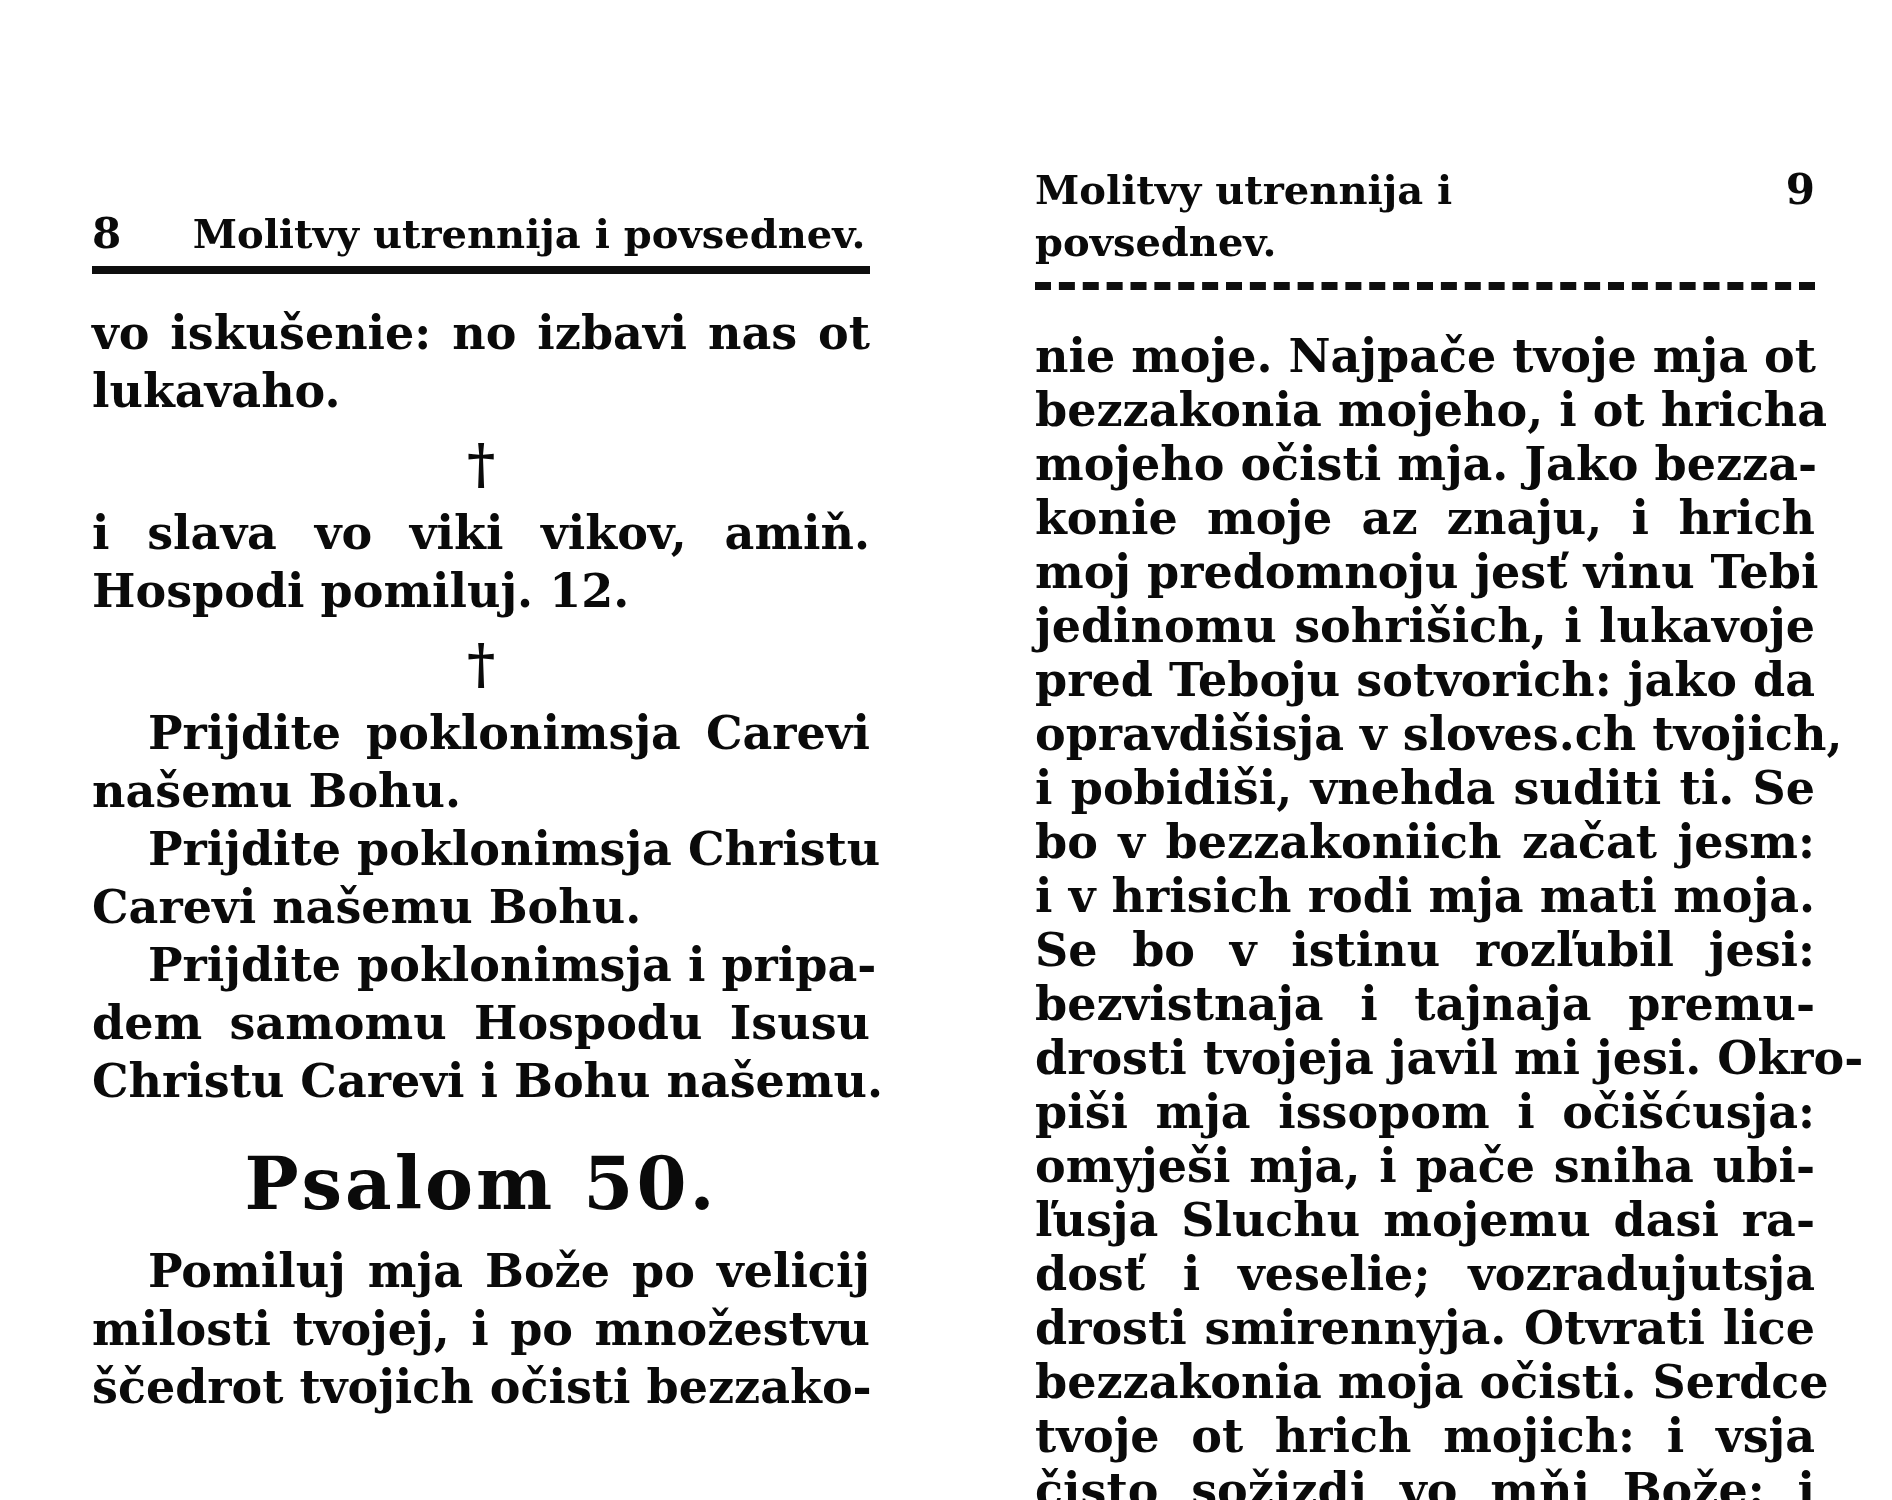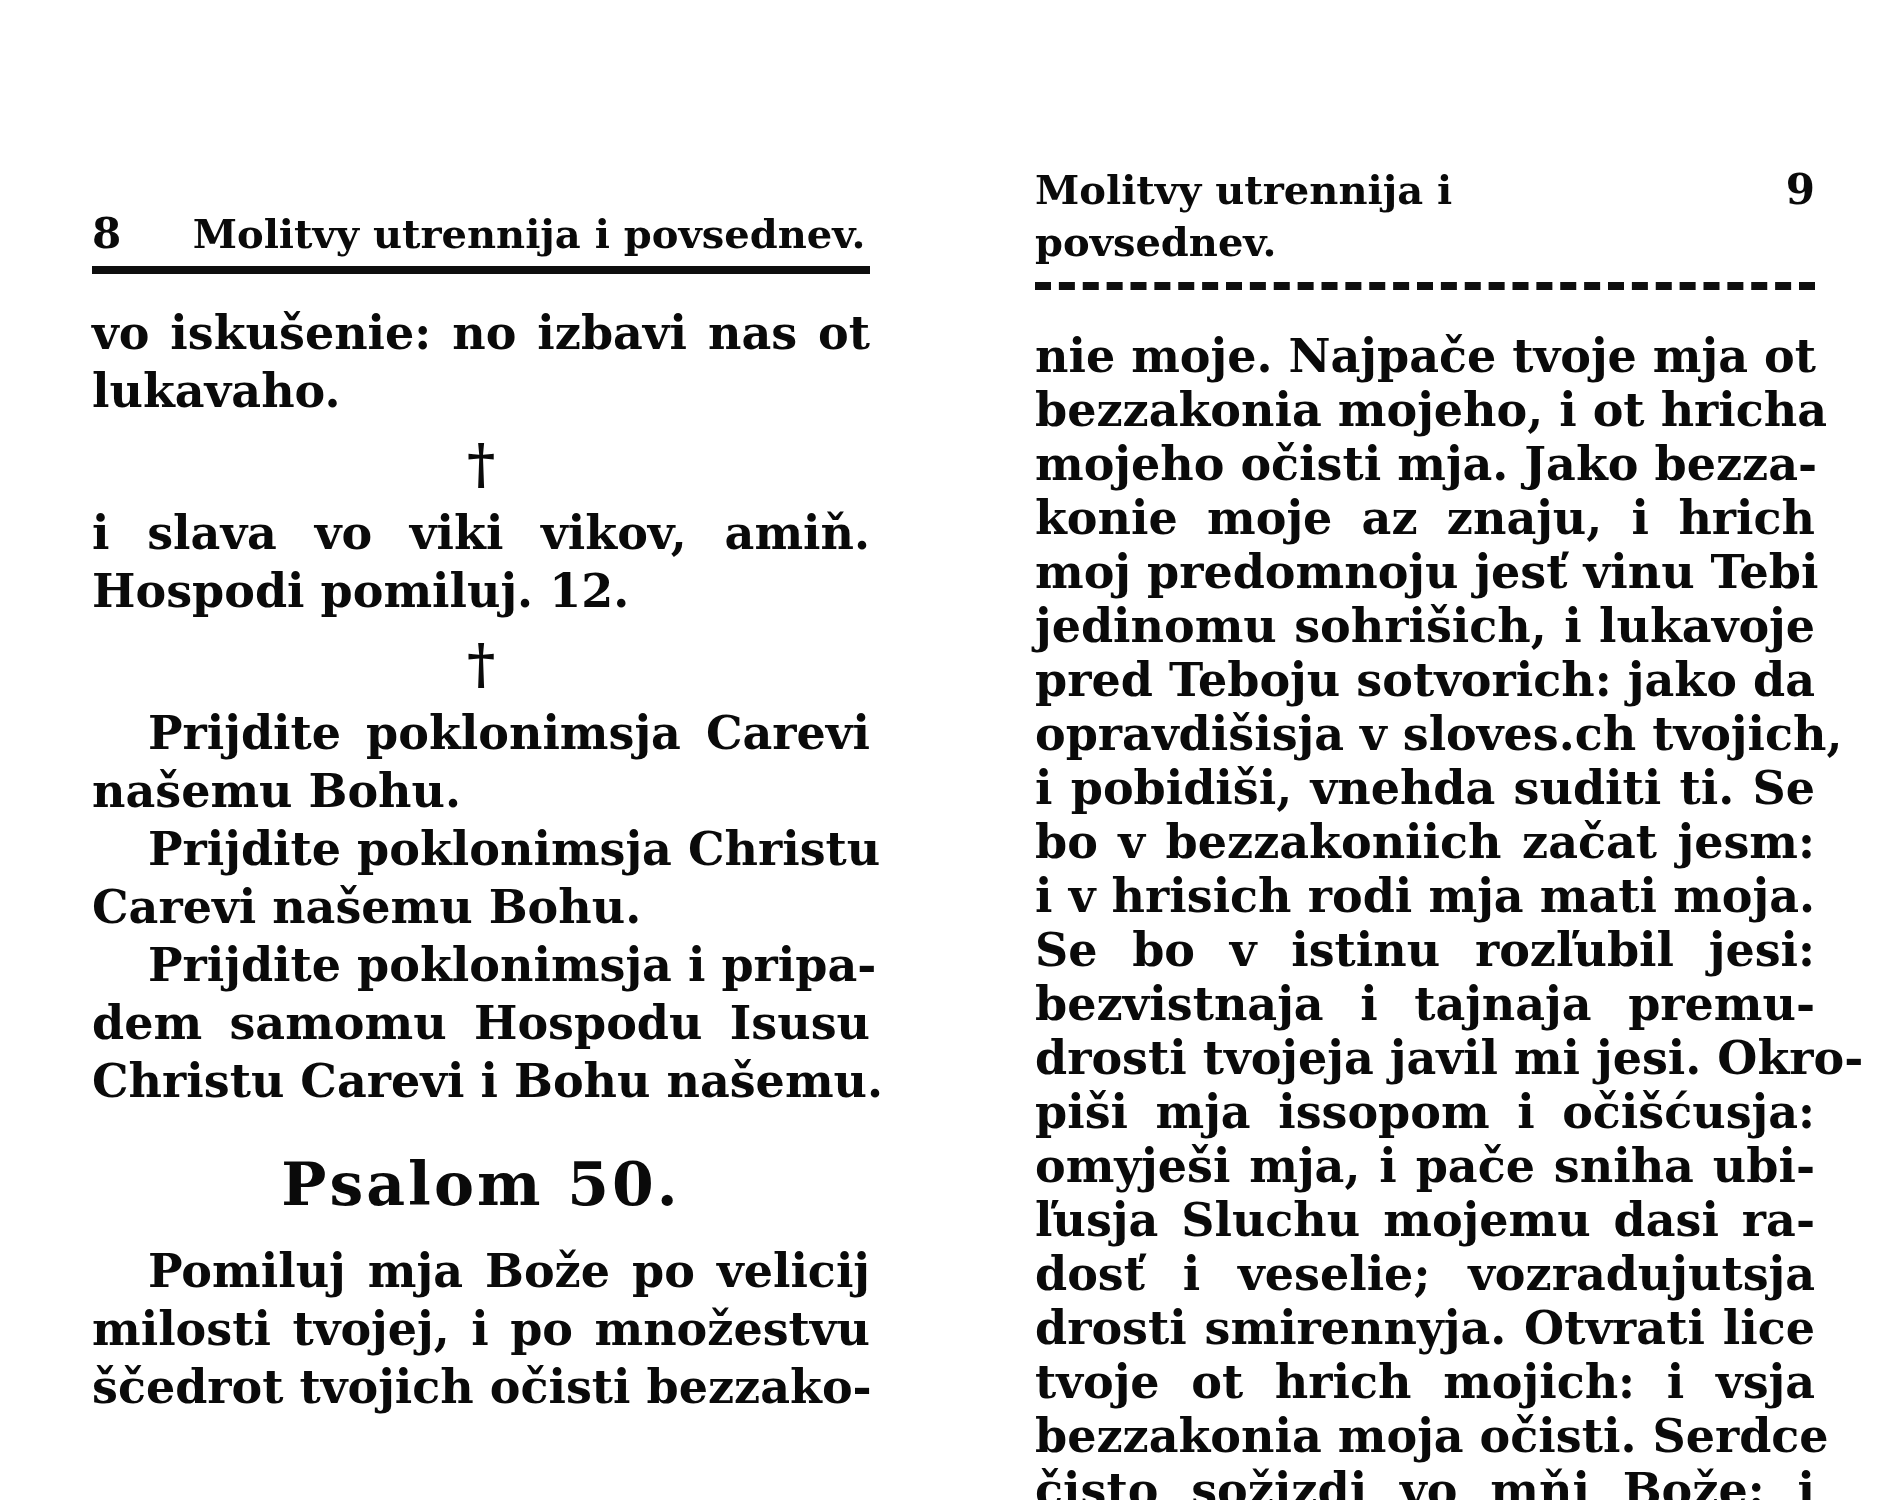--- a/index.html
+++ b/index.html
@@ -69,21 +69,21 @@
   .line.last { text-align-last: left; }
   .line.indent { padding-left: 56px; }
   .cross {
     text-align: center;
     font-size: 54px;
     line-height: 56px;
     margin: 16px 0 12px 0;
   }
   .psalm-heading {
     text-align: center;
-    font-size: 60px;
+    font-size: 72px;
     line-height: 64px;
     margin: 42px 0 26px 0;
     letter-spacing: 3px;
     font-weight: 700;
   }
 </style>
 </head>
 <body>
 
 <section class="page page-left">
@@ -143,18 +143,18 @@
         <div class="line">bo v bezzakoniich začat jesm:</div>
         <div class="line">i v hrisich rodi mja mati moja.</div>
         <div class="line">Se bo v istinu rozľubil jesi:</div>
         <div class="line">bezvistnaja i tajnaja premu-</div>
         <div class="line">drosti tvojeja javil mi jesi. Okro-</div>
         <div class="line">piši mja issopom i očišćusja:</div>
         <div class="line">omyješi mja, i pače sniha ubi-</div>
         <div class="line">ľusja Sluchu mojemu dasi ra-</div>
         <div class="line">dosť i veselie; vozradujutsja</div>
         <div class="line">drosti smirennyja. Otvrati lice</div>
+        <div class="line">bezzakonia moja očisti. Serdce</div>
         <div class="line">tvoje ot hrich mojich: i vsja</div>
-        <div class="line">bezzakonia moja očisti. Serdce</div>
         <div class="line">čisto sožizdi vo mňi Bože: i</div>
       </div>
     </div>
 </section>
 
 </body></html>

